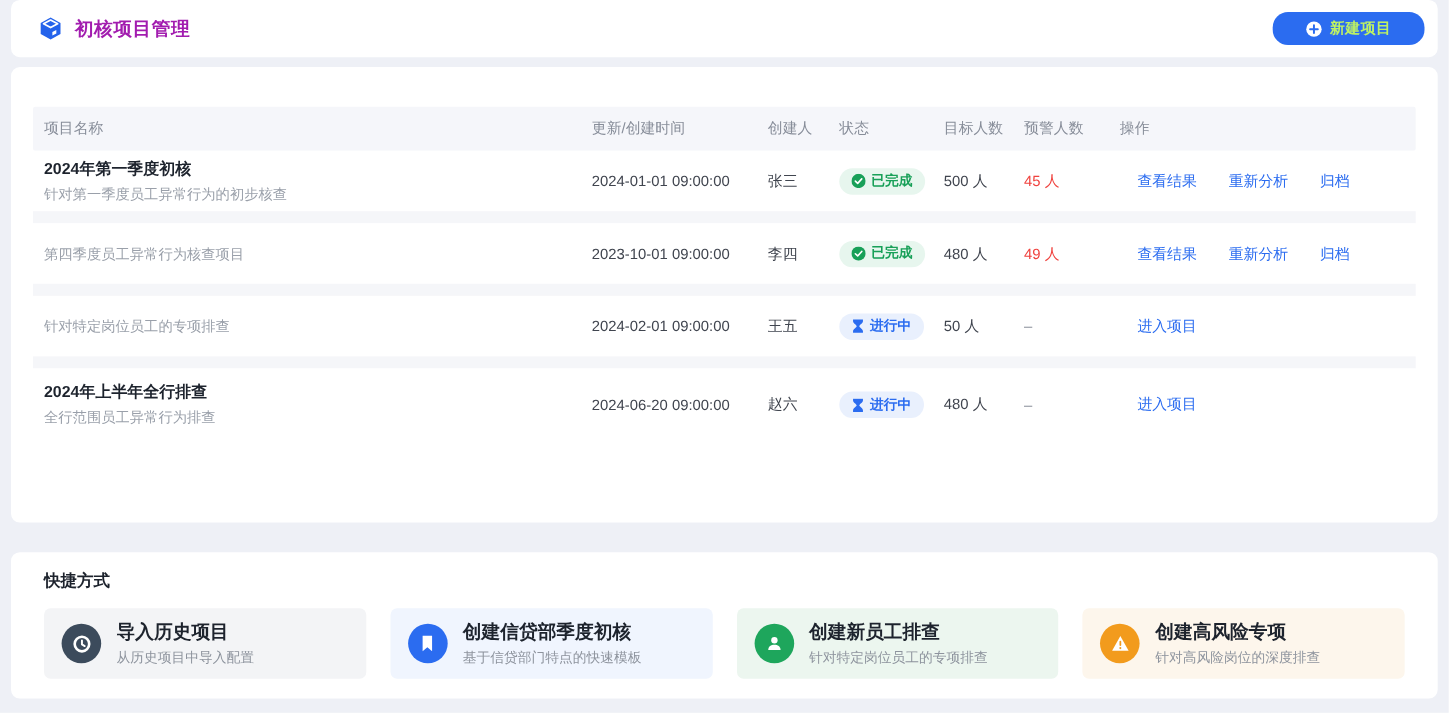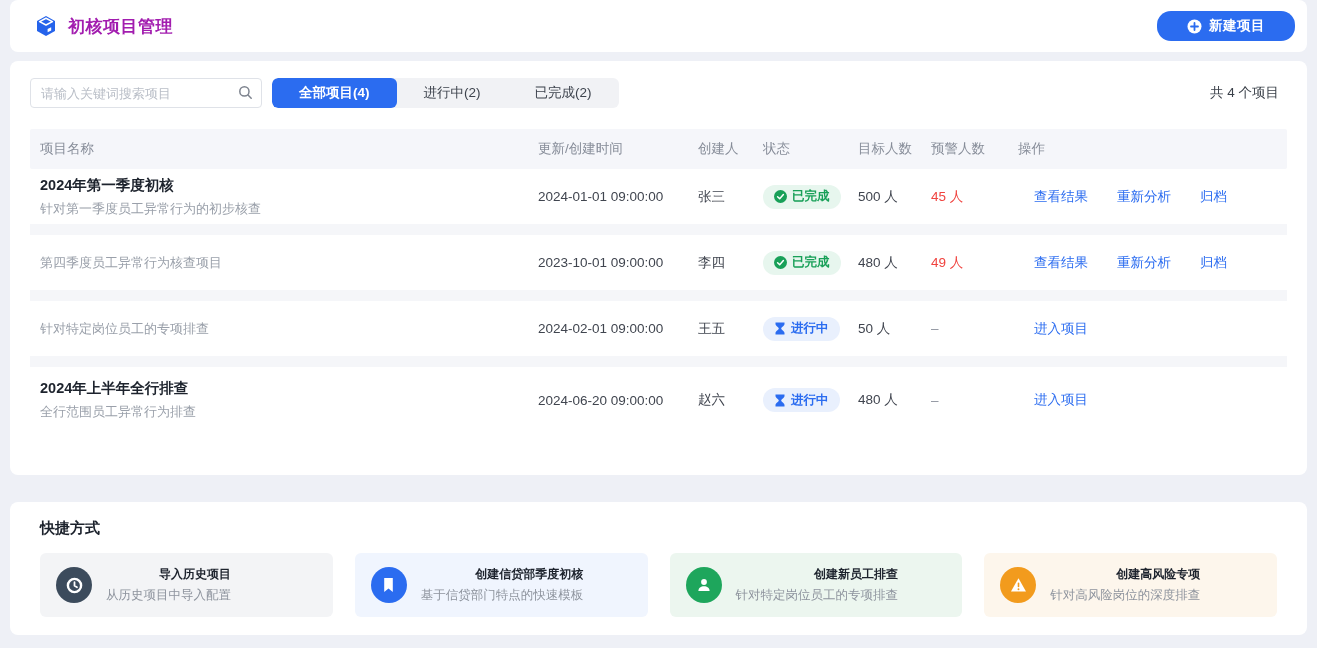--- a/index.html
+++ b/index.html
@@ -17,21 +17,21 @@
   .header-card {
     height:52px; display:flex; align-items:center;
     padding:0 12px 0 24px;
   }
   .cube-icon { width:24px; height:24px; flex:0 0 auto; }
   .page-title { font-size:17px; font-weight:700; margin-left:10px; color:#a21caf; letter-spacing:.5px; }
   .spacer { flex:1; }
   .new-project-btn {
     display:inline-flex; align-items:center; gap:7px;
     height:30px; padding:0 30px; border:none; border-radius:14px;
-    background:#2b6cf0; color:#ffffff; font-size:13.5px; font-weight:700;
+    background:#2b6cf0; color:#bef264; font-size:13.5px; font-weight:700;
     font-family:inherit; cursor:pointer; letter-spacing:.5px;
   }
 
   
   .main-card { margin-top:9px; padding:16px 20px 0 20px; height:414px; }
   .toolbar { display:flex; align-items:center; height:32px; }
   .search-box {
     position:relative; width:232px; height:30px; flex:0 0 auto;
   }
   .search-box input {
@@ -88,21 +88,21 @@
   .qitem.green  { background:#ecf6ef; }
   .qitem.orange { background:#fdf6ec; }
   .qcircle {
     width:36px; height:36px; border-radius:50%; flex:0 0 auto;
     display:flex; align-items:center; justify-content:center;
   }
   .qc-slate  { background:#3c4b5c; }
   .qc-blue   { background:#2b6cf0; }
   .qc-green  { background:#1ea65c; }
   .qc-orange { background:#f29b1d; }
-  .qtitle { font-size:12px; font-weight:700; color:#1d232d; margin-bottom:4px;text-align:right; }
+  .qtitle { font-size:17px; font-weight:700; color:#1d232d; margin-bottom:4px; }
   .qsub { font-size:12.5px; color:#8d939d; }
 </style>
 </head>
 <body>
 
 <div class="page">
 
   <div class="card header-card">
     <span class="cube-icon">
       <svg width="24" height="24" viewBox="0 0 24 24">
@@ -119,37 +119,20 @@
           <circle cx="7.5" cy="7.5" r="7" fill="#fff"></circle>
           <path d="M7.5 4 V11 M4 7.5 H11" stroke="#2b6cf0" stroke-width="1.8" stroke-linecap="round"></path>
         </svg>
       </span>
       <span>新建项目</span>
     </button>
   </div>
 
   <div class="card main-card">
 
-    <div class="toolbar">
-      <div class="search-box">
-        <input type="text" placeholder="请输入关键词搜索项目" style="">
-        <span class="mag">
-          <svg width="15" height="15" viewBox="0 0 15 15">
-            <circle cx="6.4" cy="6.4" r="4.6" fill="none" stroke="#7d838e" stroke-width="1.5"></circle>
-            <path d="M10 10 L13.2 13.2" stroke="#7d838e" stroke-width="1.5" stroke-linecap="round"></path>
-          </svg>
-        </span>
-      </div>
-      <div class="tab-group">
-        <div class="tab active">全部项目(4)</div>
-        <div class="tab">进行中(2)</div>
-        <div class="tab">已完成(2)</div>
-      </div>
-      <div class="total-count">共 4 个项目</div>
-    </div>
 
     <div class="tgrid thead">
       <div>项目名称</div>
       <div>更新/创建时间</div>
       <div>创建人</div>
       <div>状态</div>
       <div>目标人数</div>
       <div>预警人数</div>
       <div>操作</div>
     </div>

